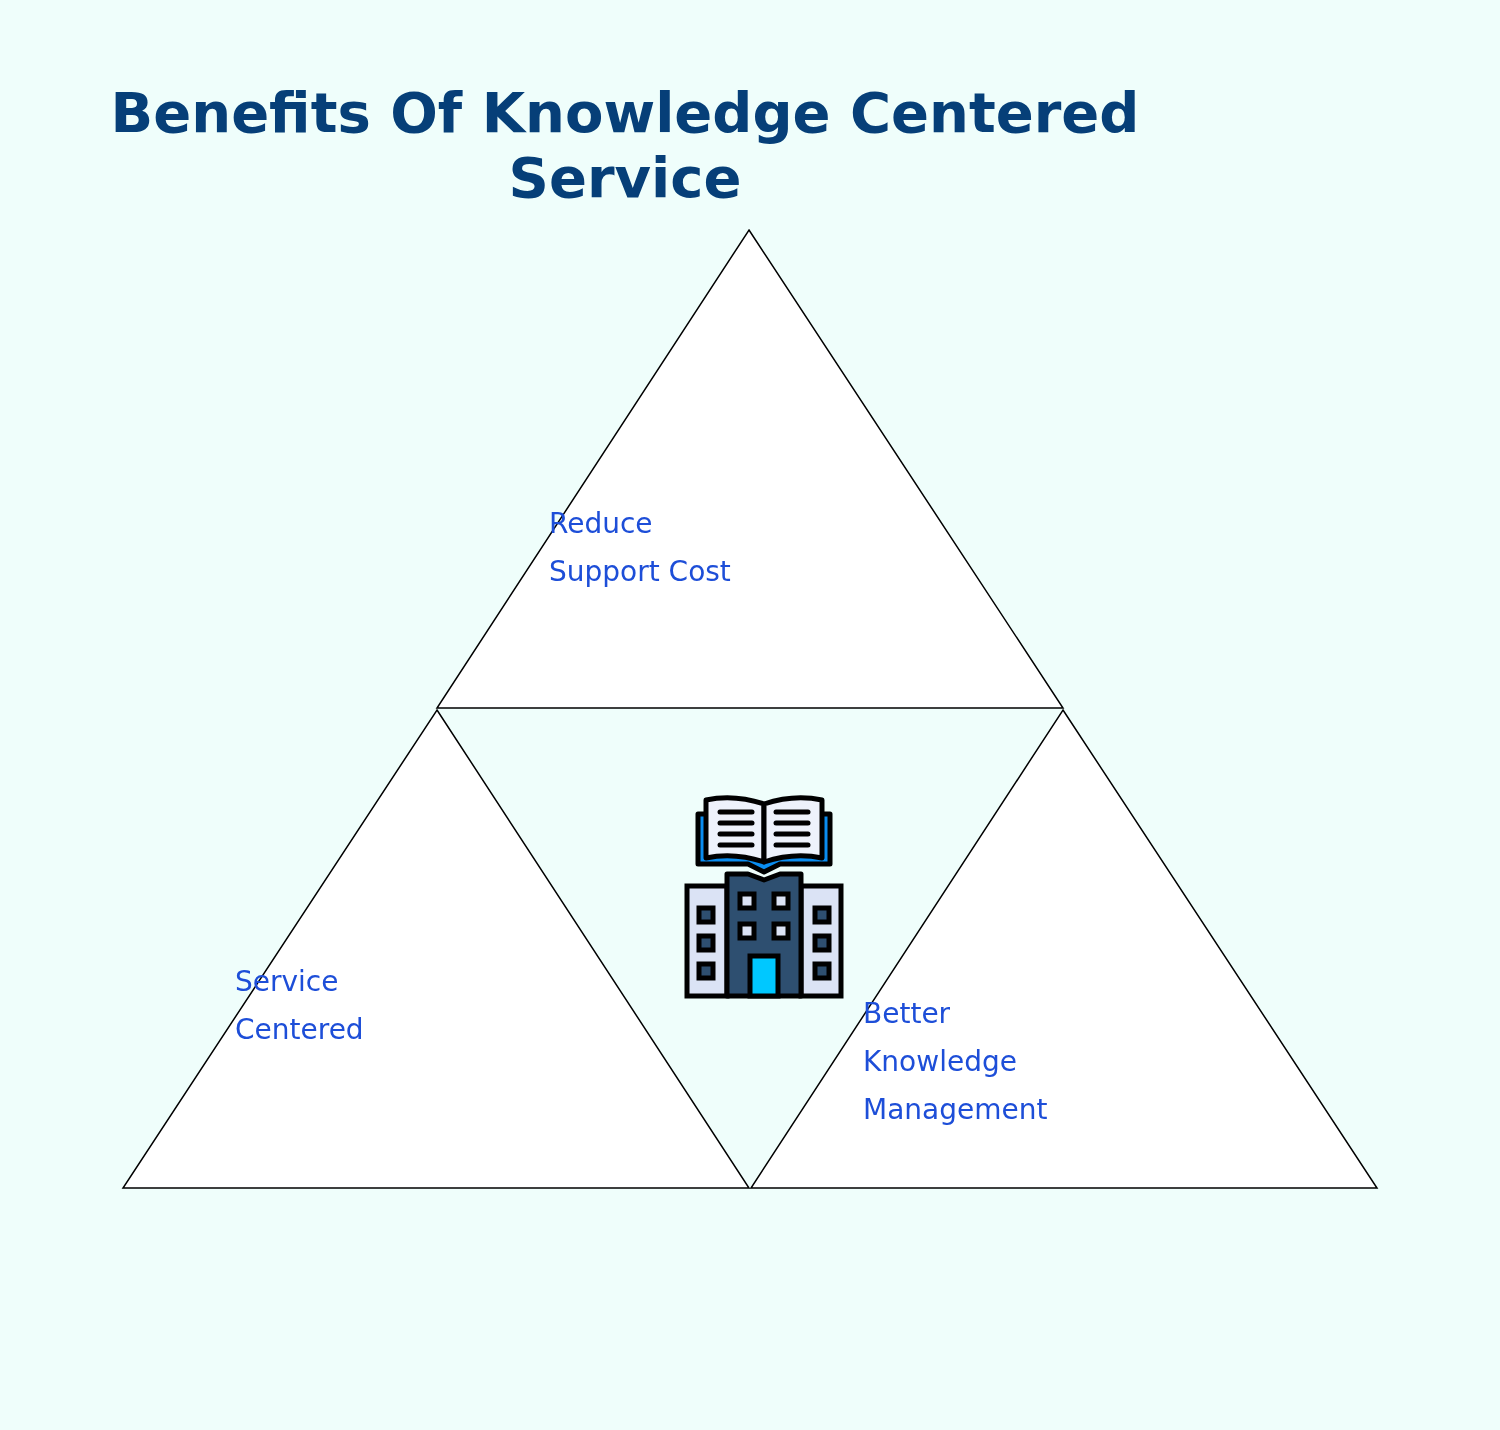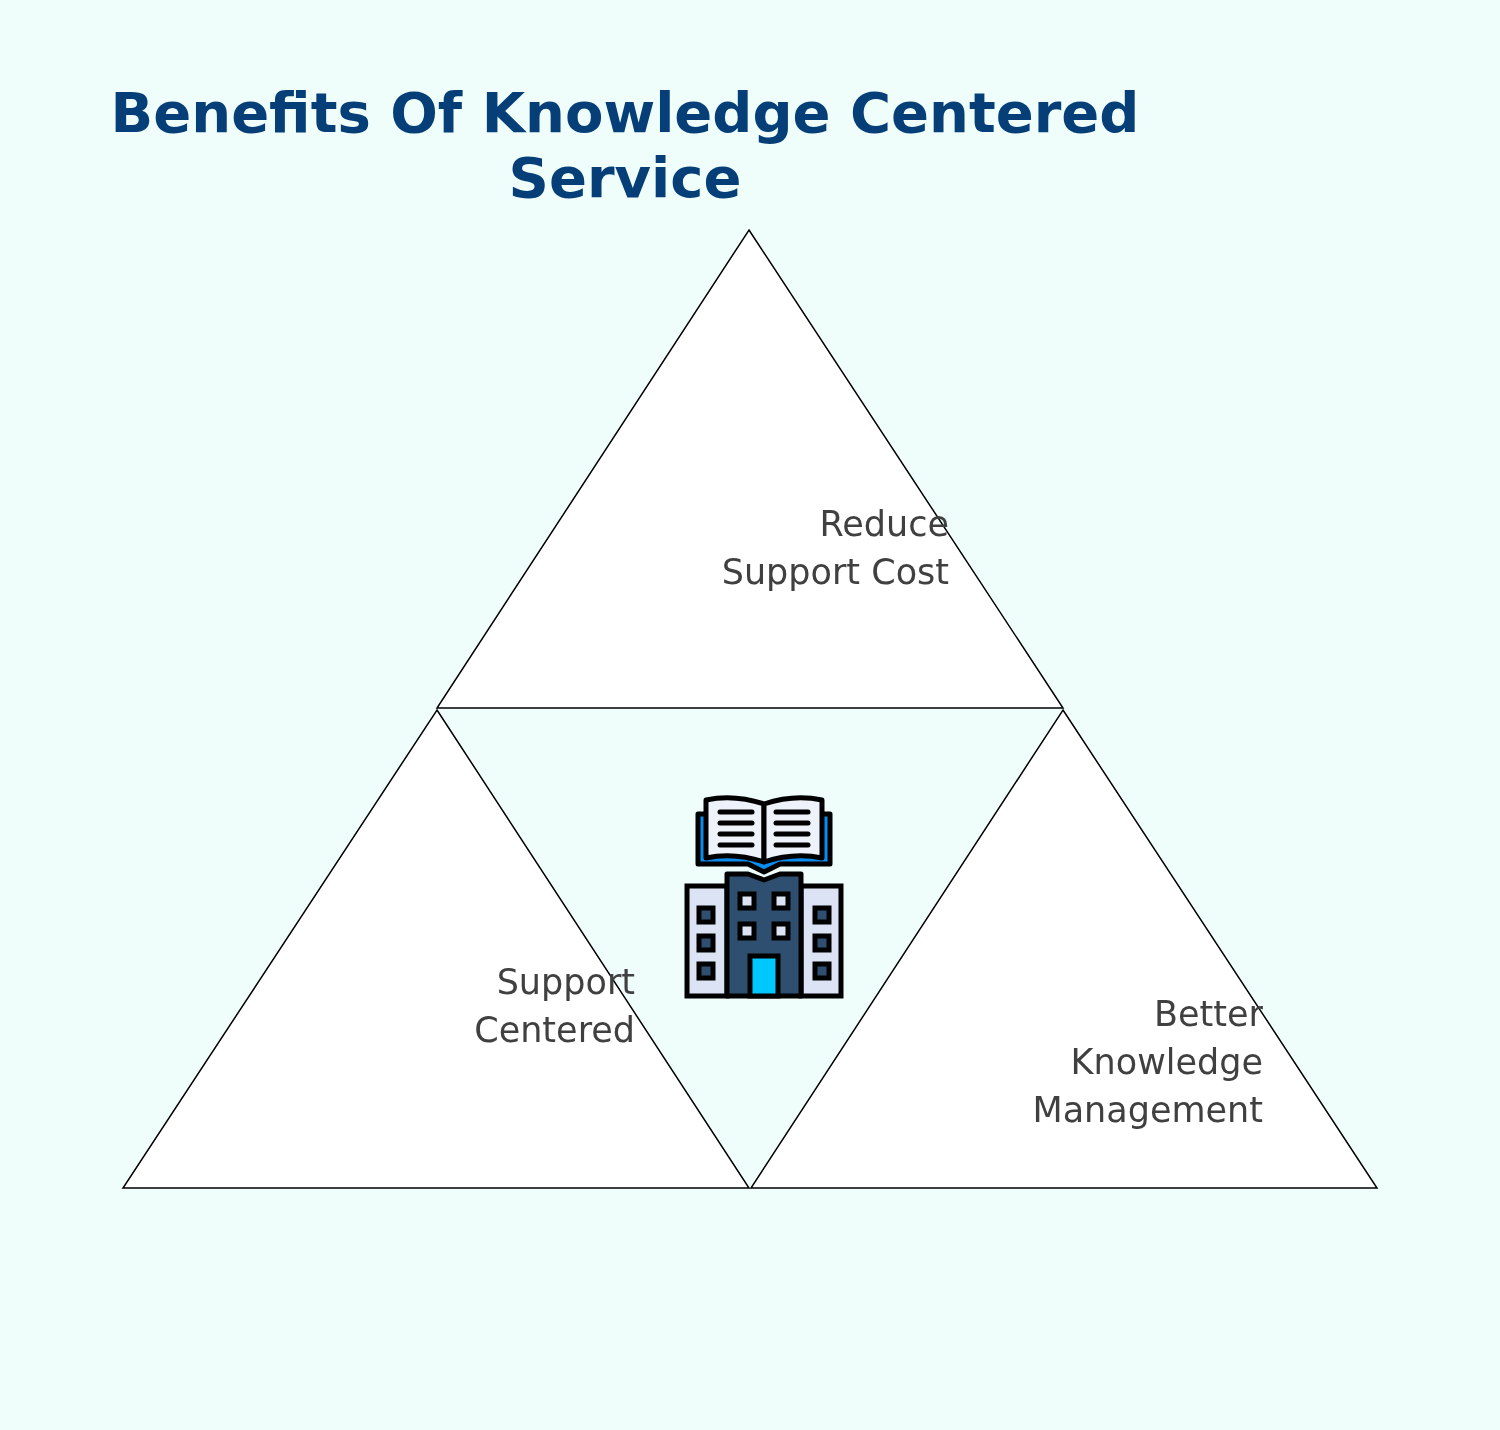--- a/index.html
+++ b/index.html
@@ -1,39 +1,39 @@
 <!DOCTYPE html>
 <html><head>
 <meta charset="utf-8">
 <style>
   html, body { margin:0; padding:0; }
   body { width:1500px; height:1430px; background:#effefb; position:relative; overflow:hidden; font-family:"Liberation Sans", sans-serif; }
   .title { position:absolute; top:80px; left:0; width:1210px; text-align:center; font-size:56px; font-weight:bold; color:#063f78; font-family:"DejaVu Sans", sans-serif; letter-spacing:0px;margin-left:20px; }
   svg.diagram { position:absolute; left:0; top:0; }
-  .label { position:absolute; text-align:right; font-size:35px; line-height:48px; color:#404040; font-family:"DejaVu Sans", sans-serif; }
+  .label { position:absolute; text-align:left; font-size:28px; line-height:48px; color:#1d4ed8; font-family:"DejaVu Sans", sans-serif; }
   .icon { position:absolute; left:684px; top:794px; width:160px; height:206px; }
 </style>
 </head>
 <body>
 
 <div class="title">Benefits Of Knowledge Centered Service</div>
 
 <svg class="diagram" width="1500" height="1430">
   <polygon points="749,230 1063,708 437,708" fill="#ffffff" stroke="#000" stroke-width="1.5"></polygon>
   <polygon points="437,710 749,1188 123,1188" fill="#ffffff" stroke="#000" stroke-width="1.5"></polygon>
   <polygon points="1063,710 1377,1188 751,1188" fill="#ffffff" stroke="#000" stroke-width="1.5"></polygon>
 </svg>
 
 <div class="label" style="left:549px; top:500px; width:400px;">
   <div>Reduce</div>
   <div>Support Cost</div>
 </div>
 
 <div class="label" style="left:235px; top:958px; width:400px;">
-  <div>Support</div>
+  <div>Service</div>
   <div>Centered</div>
 </div>
 
 <div class="label" style="left:863px; top:958px; width:400px;margin-top:32px;">
   <div>Better</div>
   <div>Knowledge</div>
   <div>Management</div>
 </div>
 
 <svg class="icon" viewBox="0 0 160 206">

